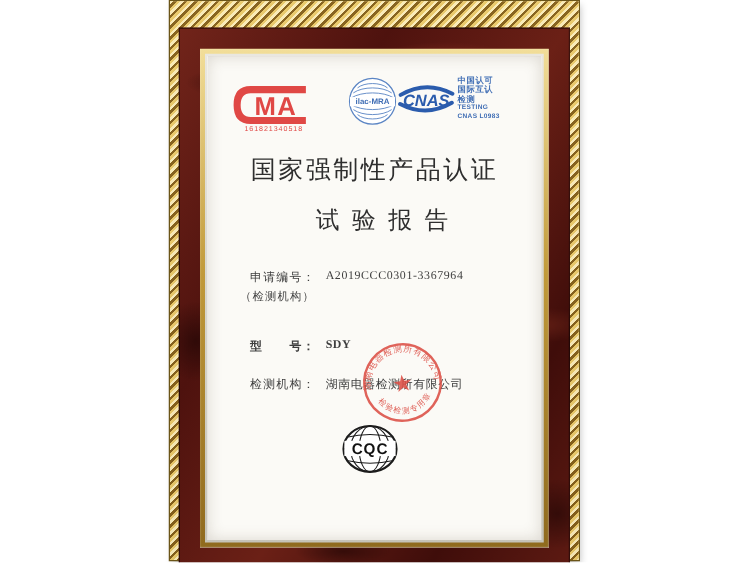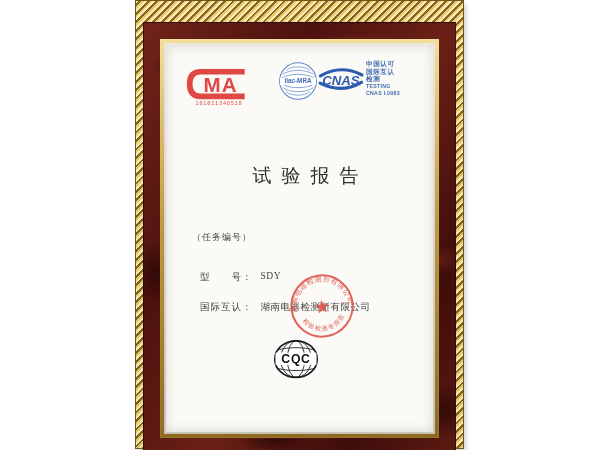--- a/index.html
+++ b/index.html
@@ -65,21 +65,21 @@
   .check-item { margin:0 4px; }
   .check-item .box { margin-right:2px; }
 
   
   .field { position:absolute; display:flex; font-size:9.5px; color:#3e3e3e; white-space:nowrap; }
   .field .lbl { letter-spacing:1px; }
   .field .val { margin-left:8px; letter-spacing:.5px; }
   .f-app  { left:34px; top:171px; }
   .f-task { left:26px; top:186px; font-size:9px; }
   .f-prod { left:34px; top:202px; }
-  .f-model{ left:34px; top:226px; }
+  .f-model{ left:34px; top:226px;font-weight:bold; }
   .f-org  { left:34px; top:256px; }
 
   
   .stamp { position:absolute; left:122px; top:227px; width:68px; height:68px; transform:rotate(-8deg); opacity:.88; }
 
   
   .cqc { position:absolute; left:107px; top:294px; width:46px; }
 </style>
 </head>
 <body>
@@ -120,32 +120,37 @@
             <div class="cnas-text">
               <div class="cnas-text-inner">
                 <div class="cjk">中国认可</div>
                 <div class="cjk">国际互认</div>
                 <div class="cjk">检测</div>
                 <div class="lat">TESTING</div>
                 <div class="lat">CNAS L0983</div>
               </div>
             </div>
 
+            <div class="title">国家强制性产品认证</div>
             <div class="subtitle">试验报告</div>
 
 
+            <div class="field f-app">
+              <span class="lbl">申请编号：</span>
+              <span class="val">A2019CCC0301-3367964</span>
+            </div>
             <div class="field f-task">
-              <span class="lbl">（任务编号）</span>
+              <span class="lbl">（检测机构）</span>
             </div>
             <div class="field f-model">
               <span class="lbl">型　　号：</span>
               <span class="val">SDY</span>
             </div>
             <div class="field f-org">
-              <span class="lbl">国际互认：</span>
+              <span class="lbl">检测机构：</span>
               <span class="val">湖南电器检测所有限公司</span>
             </div>
 
             <svg class="stamp" viewBox="0 0 120 120">
               <defs>
                 <path id="arcTop" d="M 15 72 A 46 46 0 1 1 105 72" fill="none"></path>
                 <path id="arcBottom" d="M 24 84 A 43 43 0 0 0 96 84" fill="none"></path>
               </defs>
               <circle cx="60" cy="60" r="54" fill="none" stroke="#dc4f45" stroke-width="3.5"></circle>
               <polygon points="60,49 63.1,57.8 72.4,58 64.9,63.6 67.6,72.5 60,67.2 52.4,72.5 55.1,63.6 47.6,58 56.9,57.8" fill="#dc4f45"></polygon>

